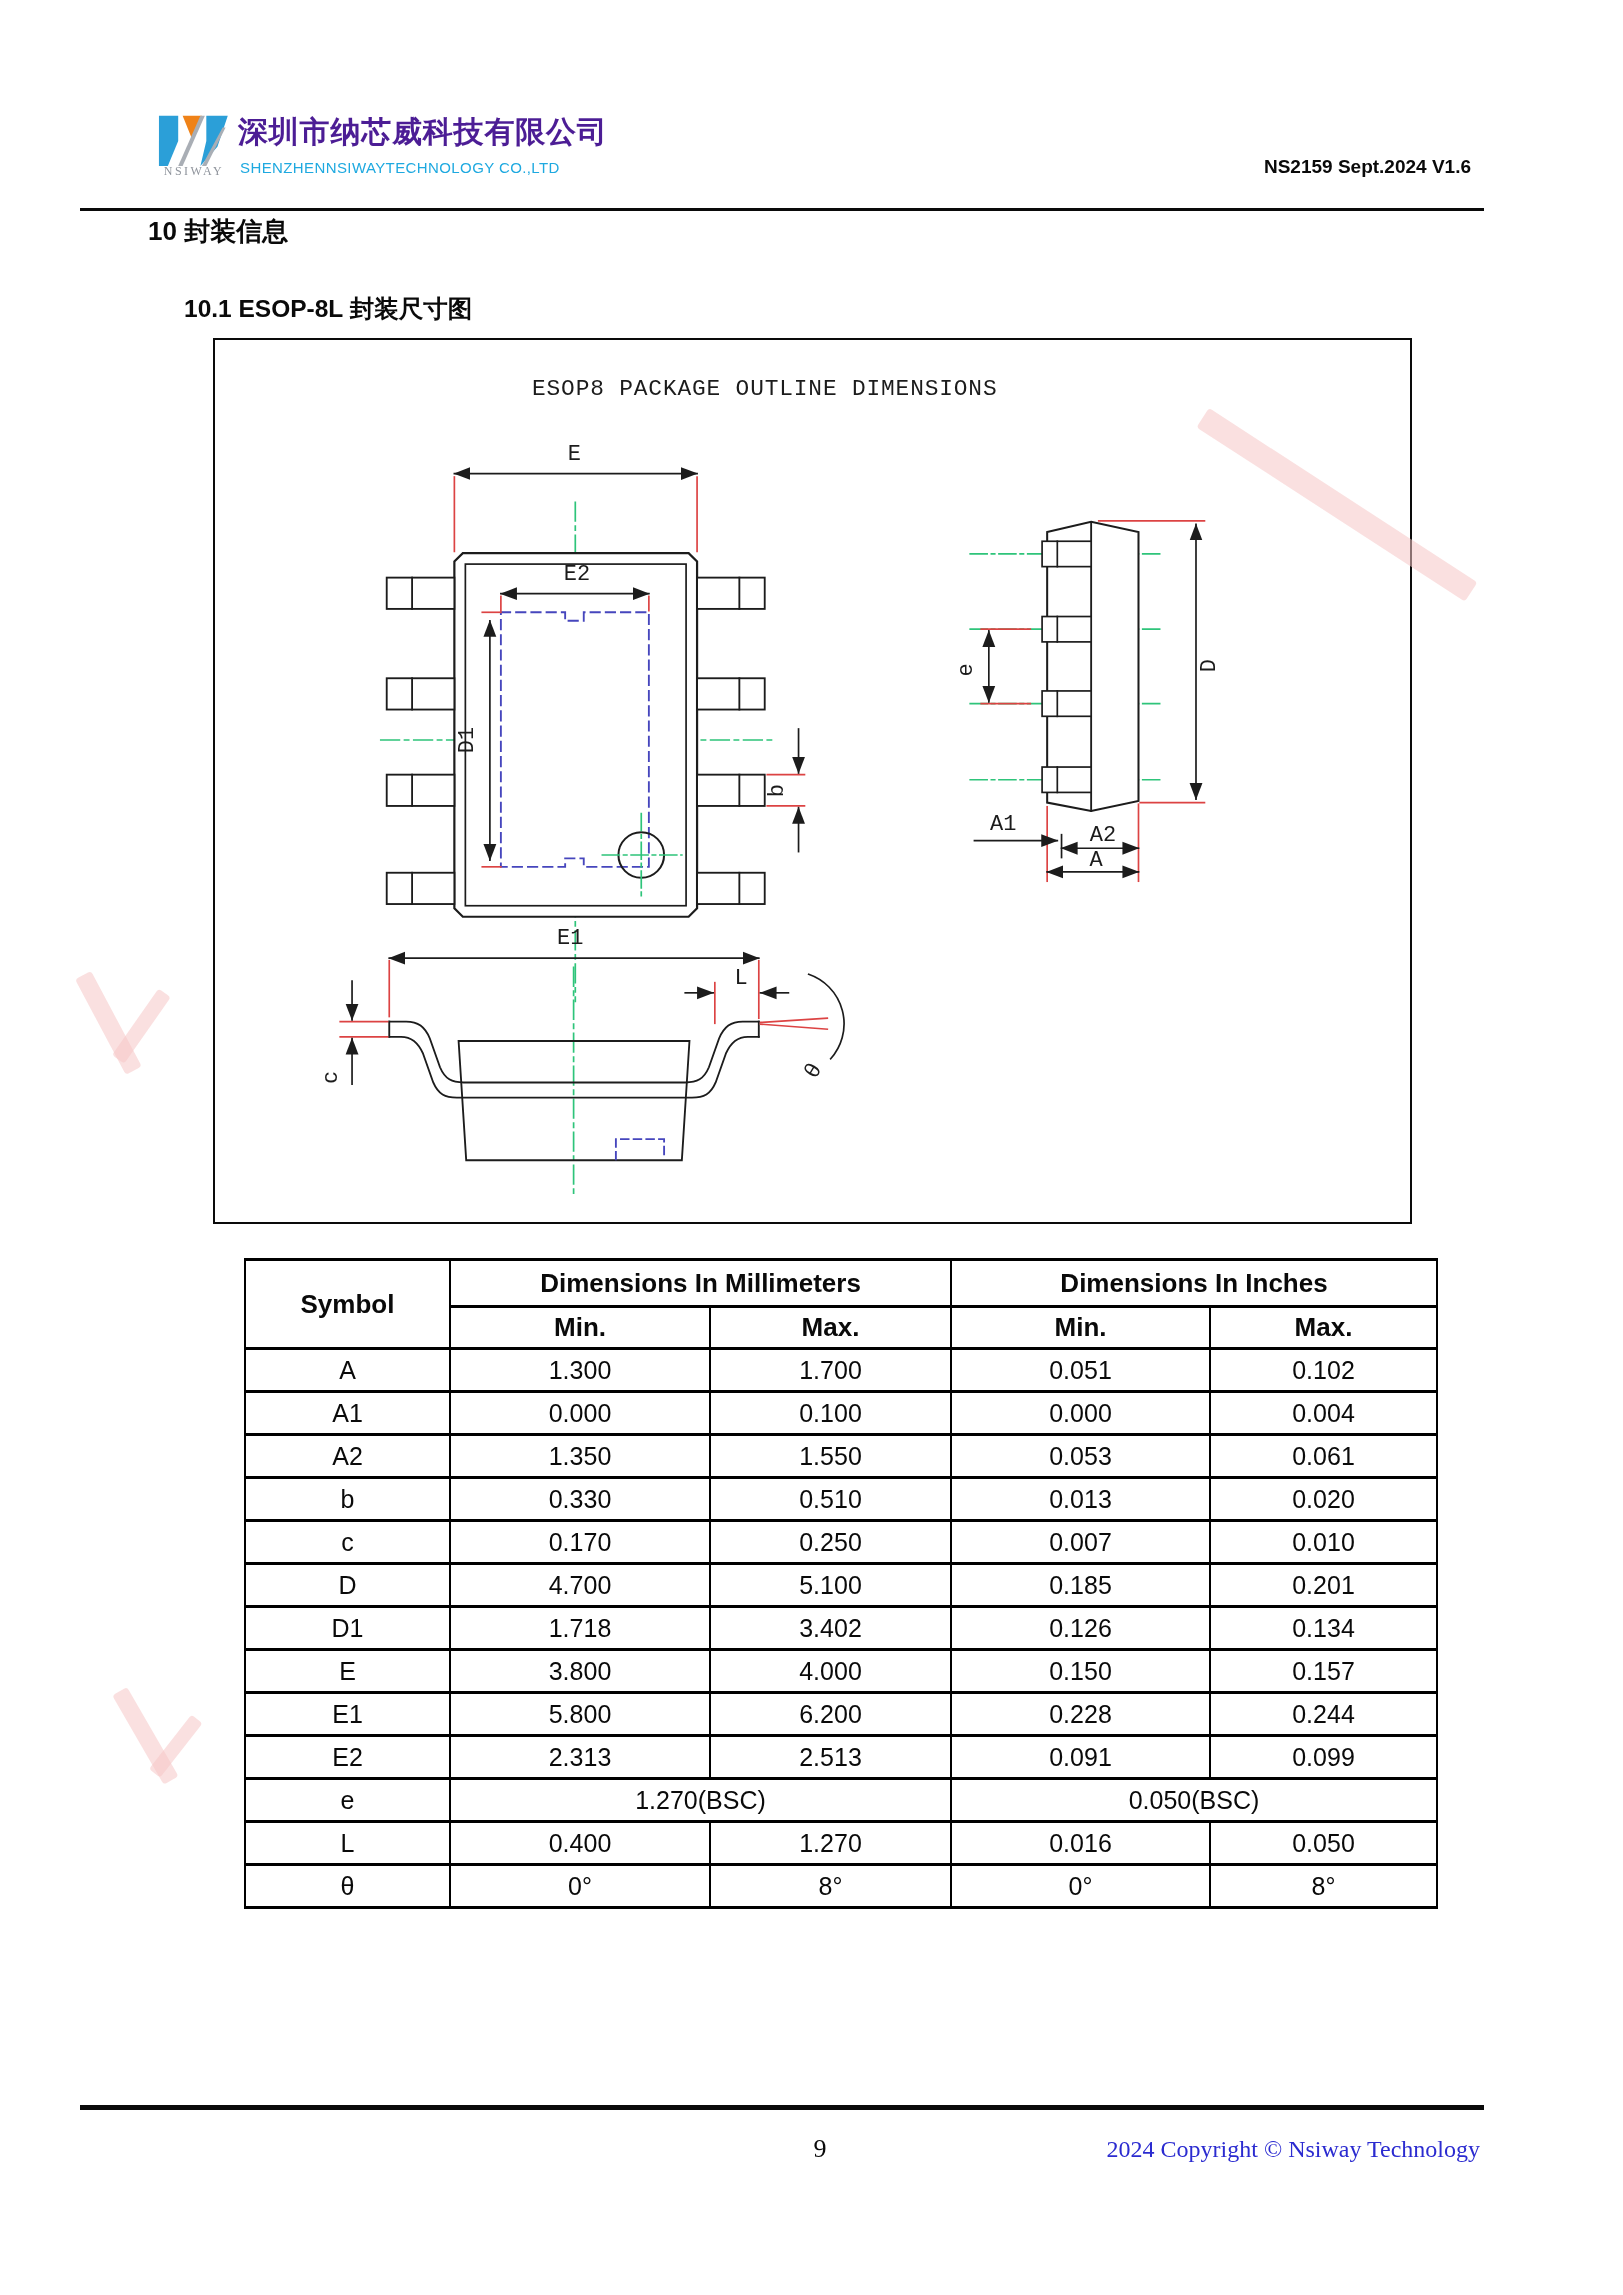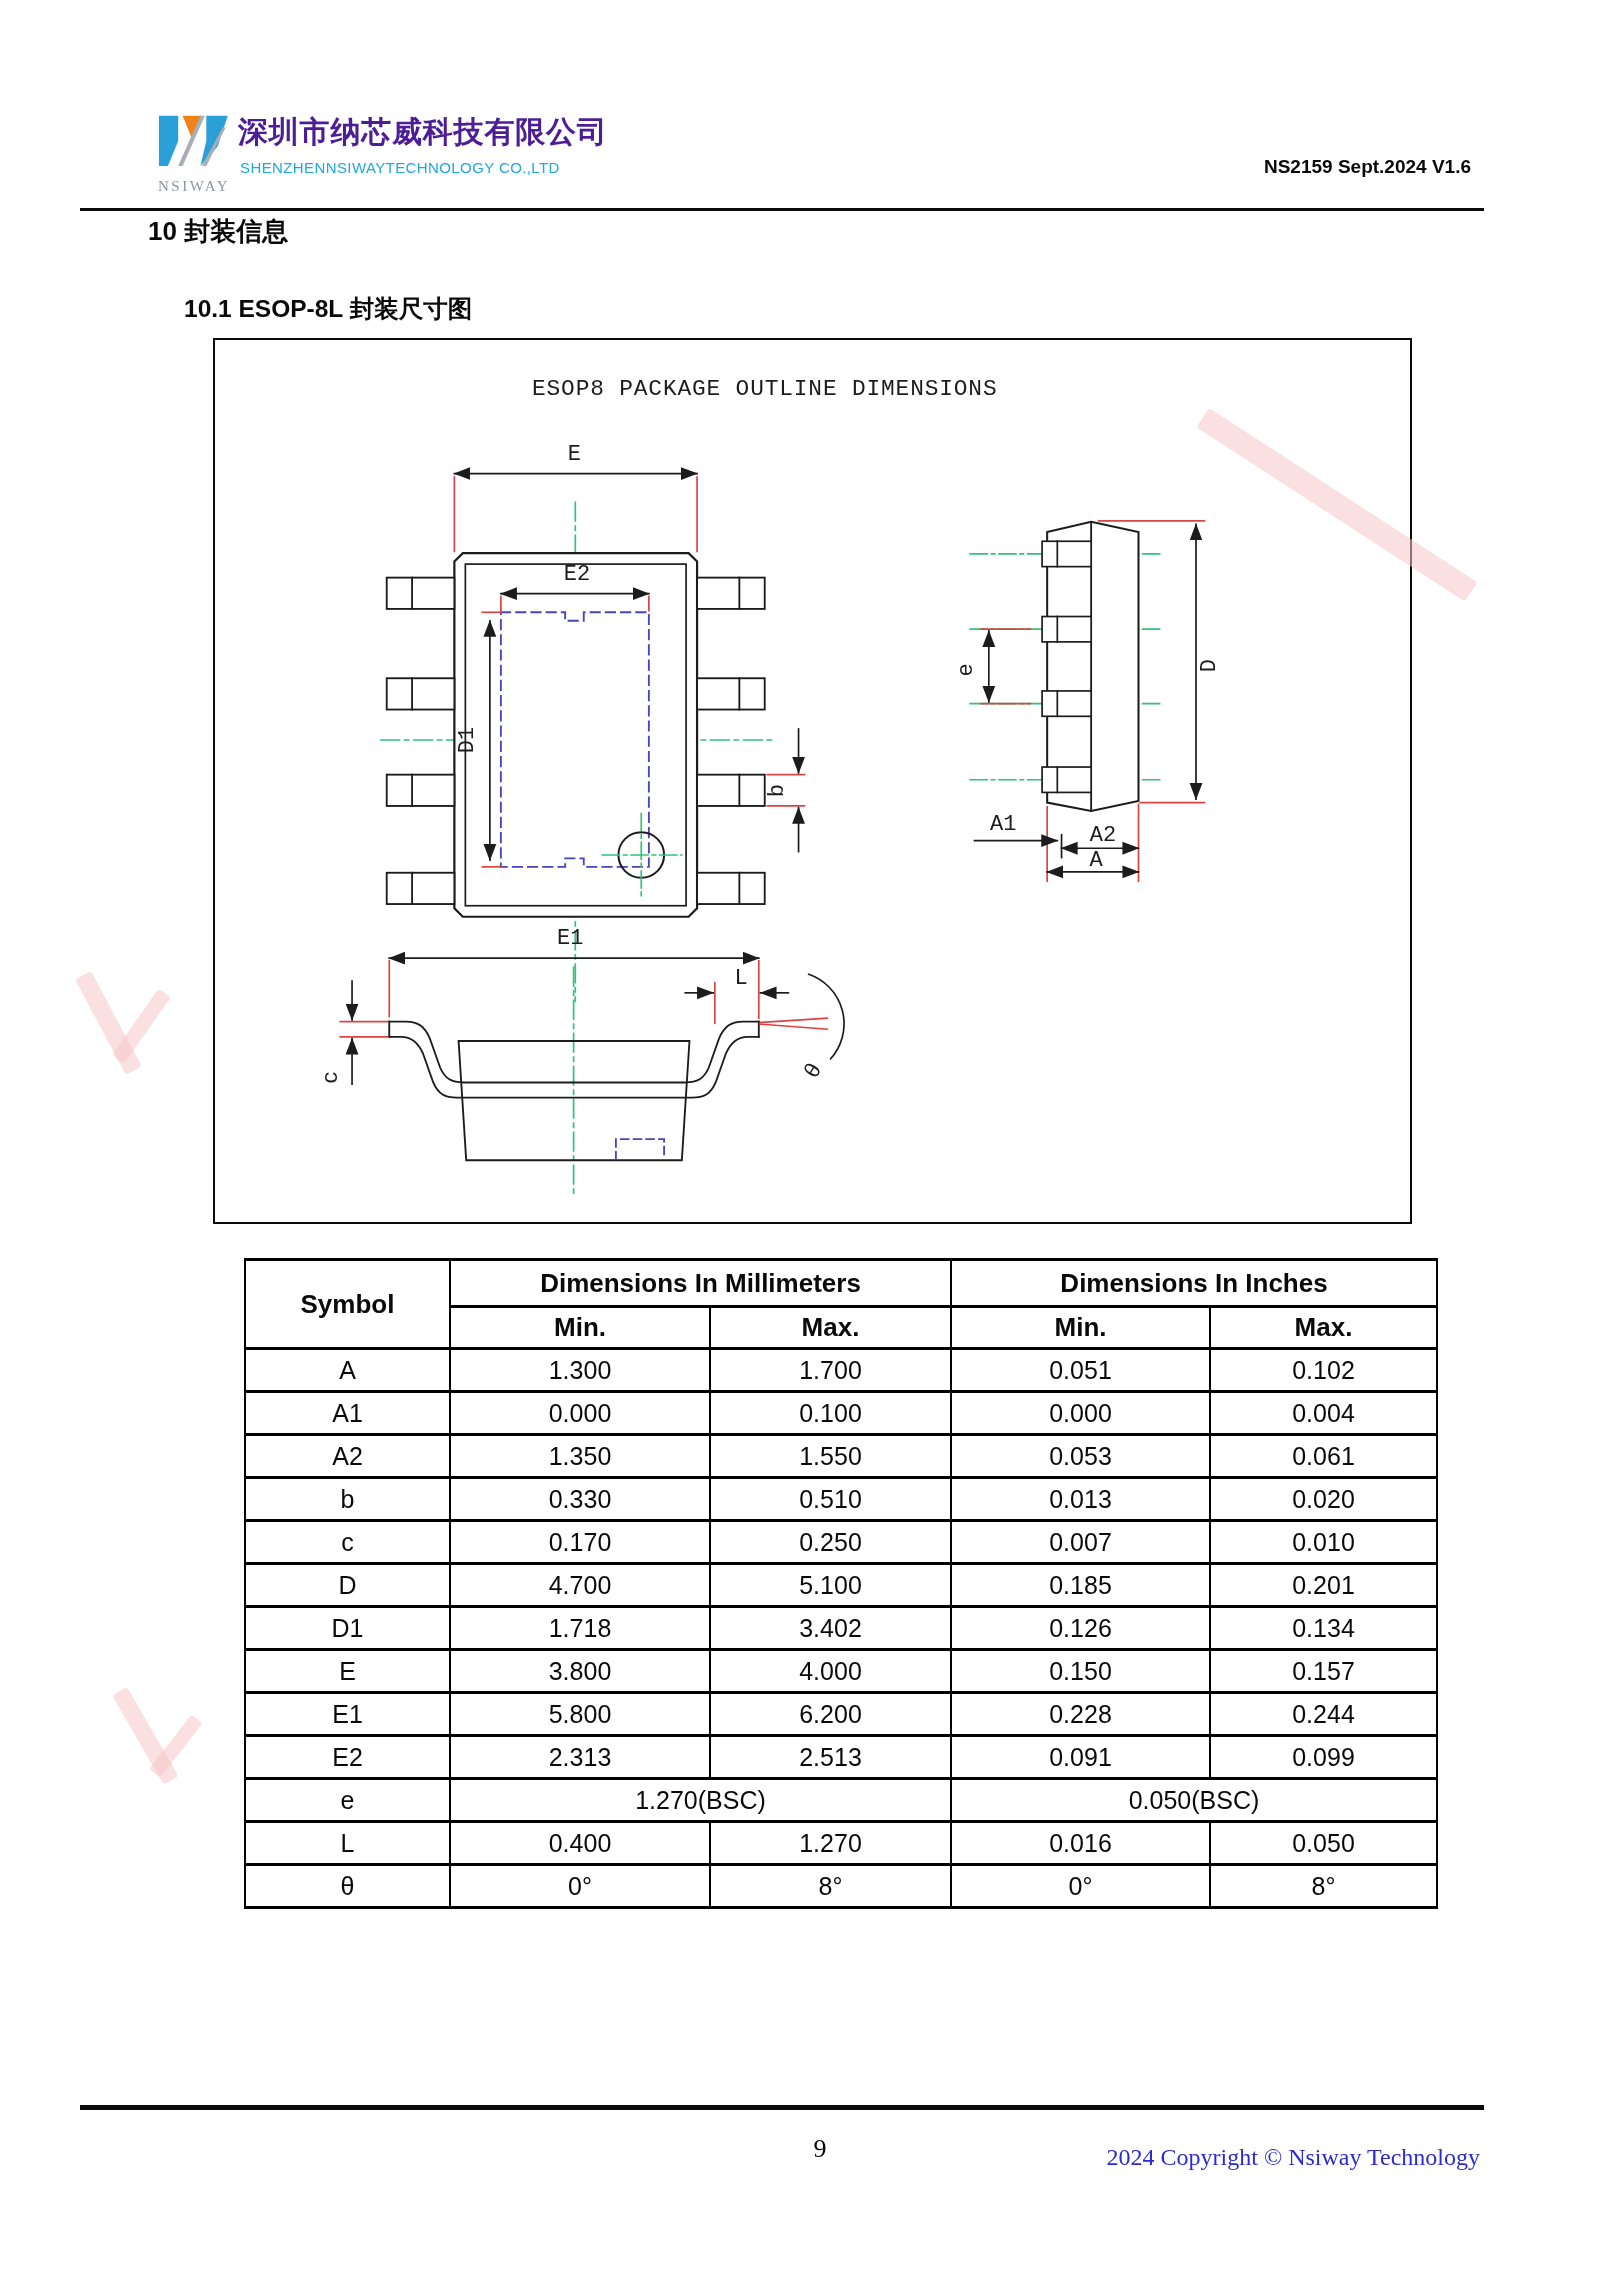--- a/index.html
+++ b/index.html
@@ -1,22 +1,22 @@
 <!DOCTYPE html>
 <html style="font-size:13.5px"><head>
 <meta charset="utf-8">
 <style>
   html,body{margin:0;padding:0;background:#ffffff;}
   #page{position:relative;width:1623px;height:2295px;background:#ffffff;overflow:hidden;
         font-family:"Liberation Sans",sans-serif;color:#111;}
 
   
   .logo-mark{position:absolute;left:156px;top:105px;width:74px;height:63px;}
-  .logo-caption{position:absolute;left:155px;top:178px;width:78px;text-align:center;
-    font-family:"Liberation Serif",serif;font-size:15px;letter-spacing:2.5px;color:#8f949c;}
+  .logo-caption{position:absolute;left:155px;top:164px;width:78px;text-align:center;
+    font-family:"Liberation Serif",serif;font-size:12px;letter-spacing:2.5px;color:#8f949c;}
   .company-cn{position:absolute;left:238px;top:112px;font-size:30px;font-weight:bold;color:#4c1d95;letter-spacing:0.8px;}
   .company-en{position:absolute;left:240px;top:159px;font-size:15px;font-weight:normal;color:#1ea9e0;letter-spacing:0.4px;}
   .doc-ref{position:absolute;left:879px;top:156px;width:592px;text-align:right;
     font-size:19px;font-weight:bold;color:#0a0a0a;}
   .header-rule{position:absolute;left:80px;top:208px;width:1404px;height:3.4px;background:#0a0a0a;}
 
   .sec-title{position:absolute;left:148px;top:214px;font-size:26px;font-weight:bold;color:#0a0a0a;}
   .sec-subtitle{position:absolute;left:184px;top:276px;font-size:24.5px;font-weight:bold;color:#0a0a0a;margin-top:16px;}
 
   
@@ -35,21 +35,21 @@
   .dim-table td{font-size:25px;font-weight:normal;color:#0a0a0a;}
 
   
   .wm{position:absolute;background:rgba(246,199,199,0.55);pointer-events:none;border-radius:3.4px;}
 
   
   .footer-rule{position:absolute;left:80px;top:2105px;width:1404px;height:5px;background:#0a0a0a;}
   .page-num{position:absolute;left:761px;top:2134px;width:118px;text-align:center;
     font-family:"Liberation Serif",serif;font-size:26px;color:#0a0a0a;}
   .copyright{position:absolute;left:930px;top:2136px;width:550px;text-align:right;
-    font-family:"Liberation Serif",serif;font-size:24px;color:#2b2bd0;margin-top:8px;}
+    font-family:"Liberation Serif",serif;font-size:24px;color:#2b2bd0;}
 </style>
 </head>
 <body>
 
 <div id="page">
 
   <div>
     <svg class="logo-mark" viewBox="0 0 100 84">
       <path d="M4,14 L30,14 L30,48 L16,82 L4,82 Z" fill="#2b9fd8"></path>
       <path d="M36,14 L62,14 L49,46 Z" fill="#ef8218"></path>

